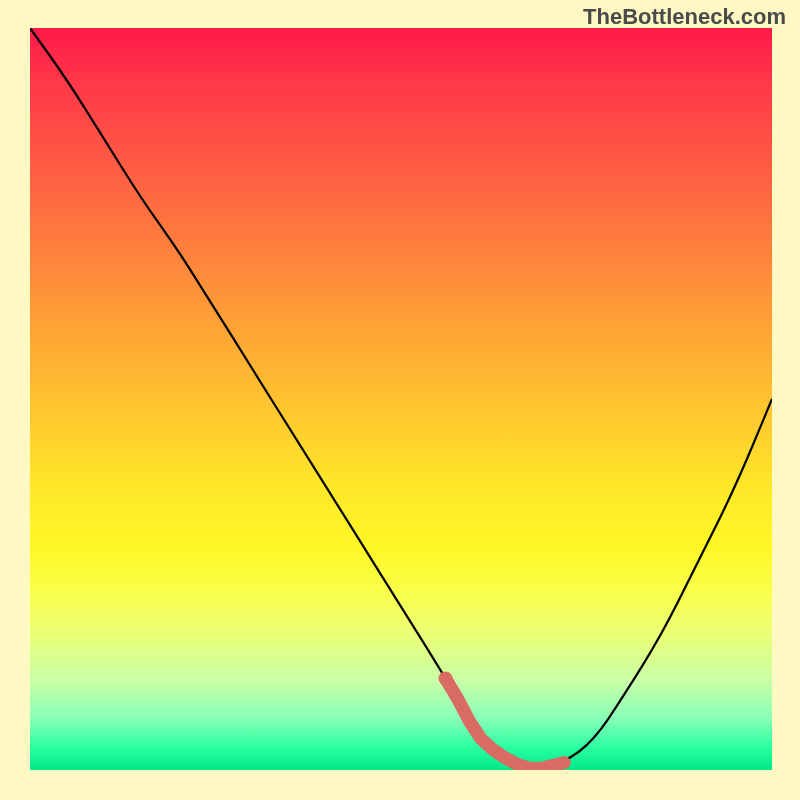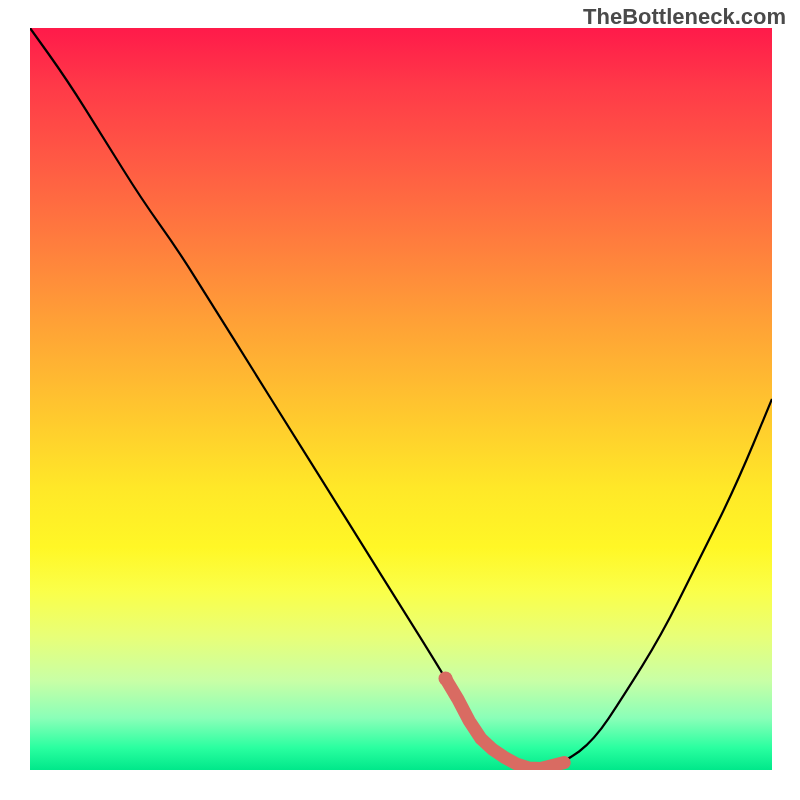--- a/index.html
+++ b/index.html
@@ -1,17 +1,17 @@
 <!DOCTYPE html>
 <html><head>
 <meta charset="utf-8">
 <style>
   * { margin: 0; padding: 0; box-sizing: border-box; }
   html, body { width: 800px; height: 800px; background: #000; overflow: hidden; }
-  .container { position: relative; width: 800px; height: 800px; background: #ffffff; }
+  .container { position: relative; width: 800px; height: 800px; background: #fef9c3; }
   .watermark {
     position: absolute;
     top: 4px;
     right: 14px;
     color: #4a4a4a;
     font-family: Arial, Helvetica, sans-serif;
     font-size: 22px;
     font-weight: bold;
     z-index: 10;
   }

